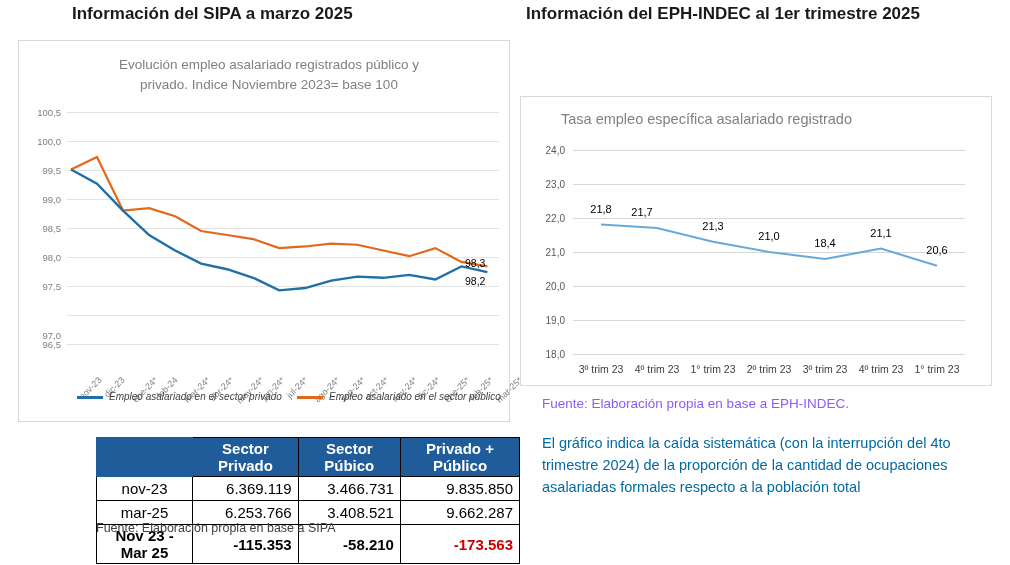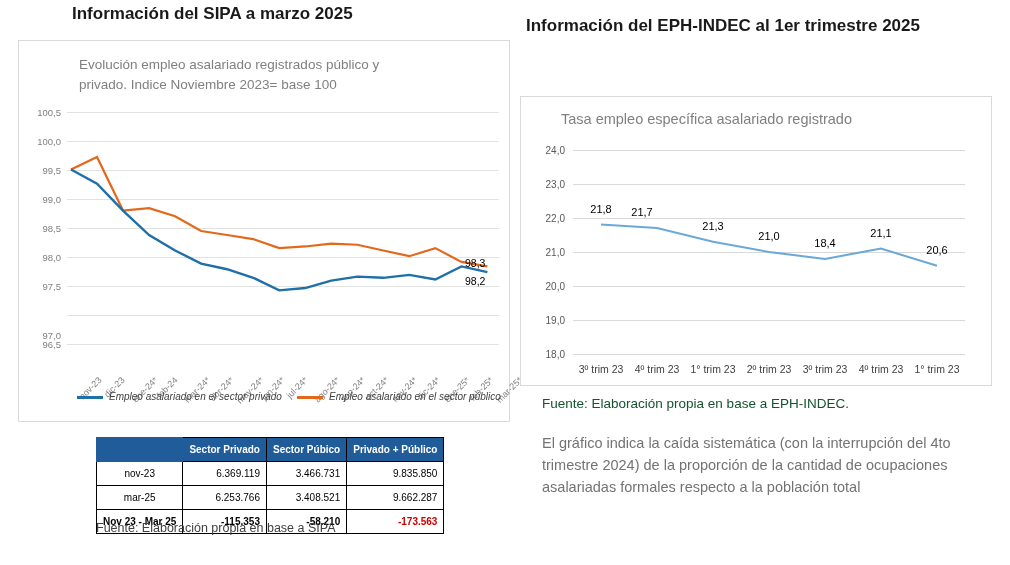--- a/index.html
+++ b/index.html
@@ -18,21 +18,21 @@
   .heading {
     font-weight:bold; font-size:17px; color:#1a1a1a;
   }
   #left-heading { position:absolute; left:72px; top:4px; }
   #chart1-box {
     position:absolute; left:18px; top:40px; width:490px; height:380px;
     border:1px solid #d9d9d9; background:#fff;
   }
   #chart1-title {
     position:absolute; left:60px; top:14px; width:380px;
-    font-size:13.5px; color:#808080; line-height:20px;
+    text-align:center; font-size:13.5px; color:#808080; line-height:20px;
   }
   .axis-label {
     position:absolute; font-size:9.5px; color:#7f7f7f;
     text-align:right; width:34px;
   }
   .xlabel {
     position:absolute; font-size:9px; color:#7f7f7f;
     transform-origin: right top;
     transform: rotate(-45deg);
     white-space:nowrap;
@@ -49,40 +49,40 @@
   }
   .legend-item { position:absolute; white-space:nowrap;font-style:italic; }
   .legend-line {
     display:inline-block; width:26px; height:2.5px; vertical-align:middle;
     margin-right:6px;
   }
 
   
   #sipa-table {
     position:absolute; left:96px; top:437px;
-    border-collapse:collapse; font-size:10px;padding-left:32px;
+    border-collapse:collapse; font-size:15px;padding-left:32px;
   }
   #sipa-table th, #sipa-table td {
     border:1px solid #000; padding:2px 6px; height:19px;
   }
   #sipa-table thead th {
     background:#1f5c99; color:#fff; font-weight:bold; text-align:center;
   }
   #sipa-table thead th.blank { background:#1f5c99; border-color:#1f5c99; }
   #sipa-table td.rowhead { text-align:center; }
   #sipa-table td.num { text-align:right; }
   #sipa-table tr.total td { font-weight:bold; }
   #sipa-table td.red { color:#cc0000; }
   #fuente-sipa {
     position:absolute; left:96px; top:521px; font-size:12.5px; color:#404040;
   }
 
   
   #right-panel { left:520px; top:0; width:490px; height:565px; }
-  #right-heading { position:absolute; left:6px; top:4px;margin-top:12px; }
+  #right-heading { position:absolute; left:6px; top:4px; }
   #right-sub {
     position:absolute; left:22px; top:46px; width:440px;
     font-size:14px; color:#1a1a1a; line-height:20px;
   }
   #chart2-box {
     position:absolute; left:0px; top:96px; width:470px; height:288px;
     border:1px solid #d9d9d9; background:#fff;
   }
   #chart2-title {
     position:absolute; left:40px; top:14px; font-size:14.5px;
@@ -94,25 +94,25 @@
   .gridline2 { position:absolute; left:52px; width:392px; height:1px; background:#d9d9d9; }
   #plot2 { position:absolute; left:52px; top:52px; width:392px; height:206px; }
   .xlabel2 {
     position:absolute; font-size:10.5px; color:#404040; text-align:center;
     width:66px;
   }
   .dlabel {
     position:absolute; font-size:11px; color:#000; text-align:center; width:40px;
   }
   #fuente-eph {
-    position:absolute; left:22px; top:396px; font-size:13.5px; color:#14532d;
+    position:absolute; left:22px; top:396px; font-size:13.5px; color:#8b5cf6;
   }
   #right-note {
     position:absolute; left:22px; top:432px; width:440px;
-    font-size:14.5px; color:#737373; line-height:22px;
+    font-size:14.5px; color:#0369a1; line-height:22px;
   }
 </style>
 </head>
 <body>
 
 <div class="panel" id="left-panel">
 
   <div class="heading" id="left-heading">Información del SIPA a marzo 2025</div>
 
   <div id="chart1-box">

